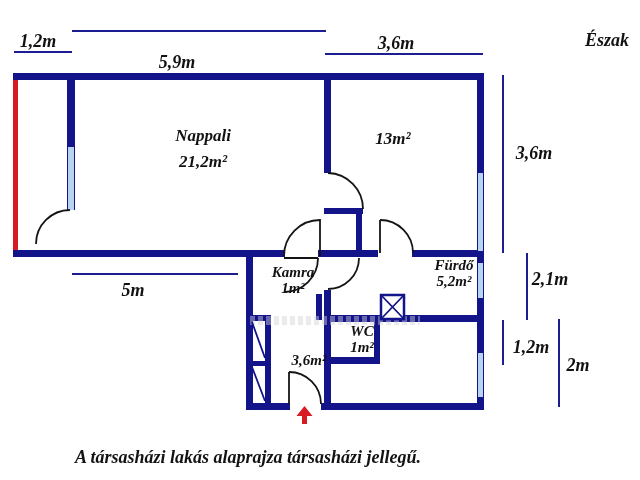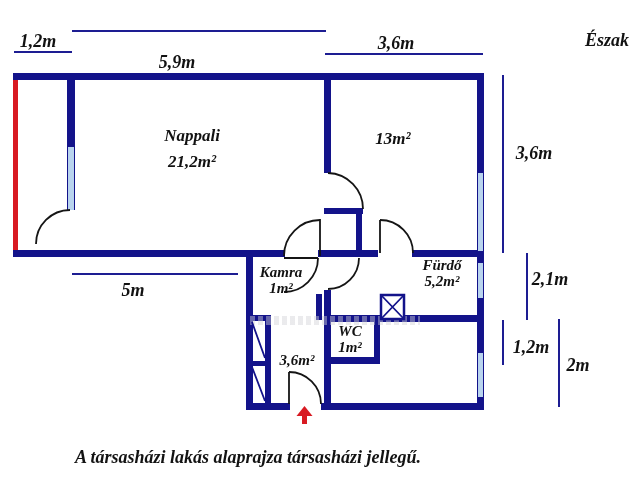--- a/index.html
+++ b/index.html
@@ -3,21 +3,21 @@
 <meta charset="utf-8">
 <style>
   html,body{margin:0;padding:0;background:#ffffff;}
   #stage{position:relative;width:640px;height:480px;background:#ffffff;overflow:hidden;
          font-family:"Liberation Serif", serif;}
   .wall{position:absolute;background:#13138a;}
   .win{position:absolute;background:#b9d4ee;border-left:1px solid #13138a;border-right:1px solid #13138a;box-sizing:border-box;}
   .redline{position:absolute;background:#d81a22;}
   .lbl{position:absolute;color:#121212;font-weight:bold;font-style:italic;text-align:center;white-space:nowrap;}
   .room{font-size:17px;line-height:26px;}
-  .room-sm{font-size:15px;line-height:16px;}
+  .room-sm{font-size:15px;line-height:16px;margin-left:12px;}
   .dim{font-size:18px;line-height:20px;}
   .caption{font-size:18px;line-height:24px;}
   svg{position:absolute;left:0;top:0;}
   .wm{position:absolute;left:250px;top:316px;width:170px;height:9px;opacity:.5;
       background:repeating-linear-gradient(90deg, rgba(210,210,215,.9) 0 5px, rgba(255,255,255,0) 5px 8px);}
 </style>
 </head>
 <body>
 
 <div id="stage">
@@ -90,21 +90,21 @@
   <div class="lbl dim" style="left:14px;top:31px;width:48px;">1,2m</div>
   <div class="lbl dim" style="left:132px;top:28px;width:90px;margin-top:24px;">5,9m</div>
   <div class="lbl dim" style="left:351px;top:33px;width:90px;">3,6m</div>
   <div class="lbl dim" style="left:576px;top:30px;width:62px;">Észak</div>
   <div class="lbl dim" style="left:506px;top:143px;width:56px;">3,6m</div>
   <div class="lbl dim" style="left:524px;top:269px;width:52px;">2,1m</div>
   <div class="lbl dim" style="left:505px;top:337px;width:52px;">1,2m</div>
   <div class="lbl dim" style="left:556px;top:355px;width:44px;">2m</div>
   <div class="lbl dim" style="left:103px;top:280px;width:60px;">5m</div>
 
-  <div class="lbl room" style="left:142px;top:123px;width:100px;">
+  <div class="lbl room" style="left:153px;top:123px;width:100px;">
     <div>Nappali</div>
     <div>21,2m²</div>
   </div>
   <div class="lbl room" style="left:343px;top:126px;width:100px;">
     <div>13m²</div>
   </div>
   <div class="lbl room-sm" style="left:246px;top:264px;width:70px;">
     <div>Kamra</div>
     <div>1m²</div>
   </div>

